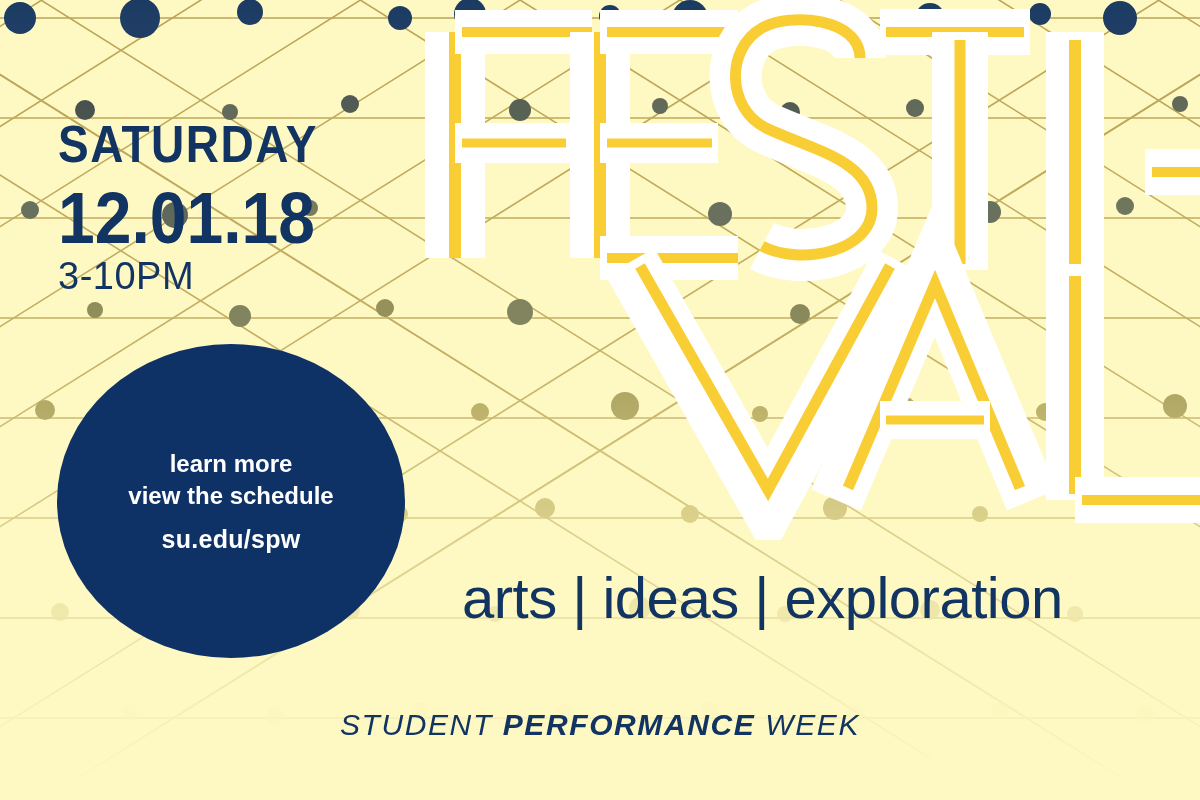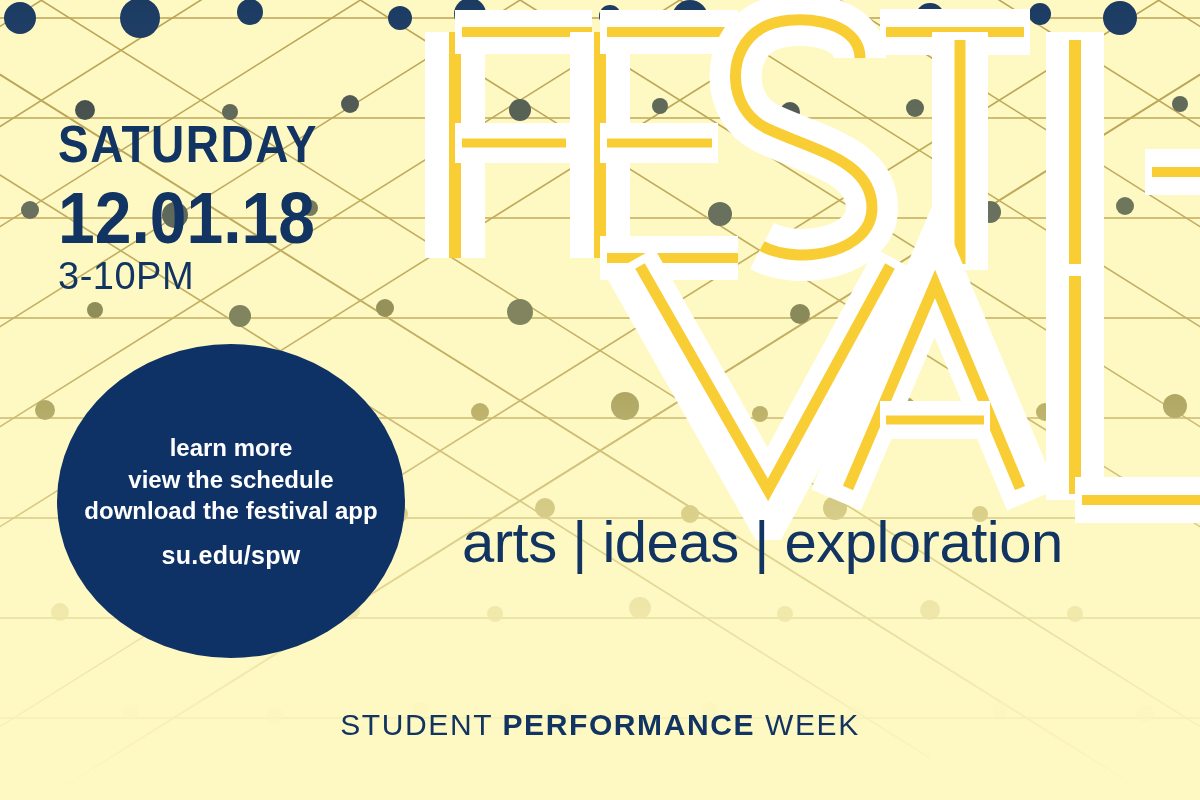--- a/index.html
+++ b/index.html
@@ -111,21 +111,21 @@
     width: 1200px;
     height: 540px;
     z-index: 5;
     pointer-events: none;
   }
 
   
   .tagline {
     position: absolute;
     left: 462px;
-    top: 510px;
+    top: 566px;
     font-size: 58px;
     font-weight: normal;
     color: #123462;
     letter-spacing: -0.5px;
     white-space: nowrap;
     z-index: 6;
     line-height: 1.1;
   }
 
   
@@ -135,20 +135,21 @@
     top: 708px;
     width: 1200px;
     text-align: center;
     z-index: 6;
     white-space: nowrap;
   }
   .banner span {
     font-size: 30px;
     color: #123462;
     letter-spacing: 1.6px;
+    font-style: italic;
   }
   .banner .thin { font-weight: normal; }
   .banner .bold { font-weight: bold; }
 </style>
 </head>
 <body>
 
 <div class="poster">
 
   <svg class="network-bg" viewBox="0 0 1200 800" preserveAspectRatio="none" aria-hidden="true">
@@ -372,21 +373,20 @@
         <path d="M1075 500 H1230" stroke="#FFFFFF" stroke-width="46"></path>
         <path d="M1082 500 H1230" stroke="#F9CE35" stroke-width="10"></path>
       </g>
     </g>
   </svg>
 
   <div class="badge">
     <div class="badge-lines">
       <div class="badge-line">learn more</div>
       <div class="badge-line">view the schedule</div>
-      <div class="badge-line">download the festival app</div>
       <div class="badge-url">su.edu/spw</div>
     </div>
   </div>
 
   <div class="tagline">arts | ideas | exploration</div>
 
   <div class="banner">
     <span class="thin">STUDENT </span><span class="bold">PERFORMANCE</span><span class="thin"> WEEK</span>
   </div>
 

